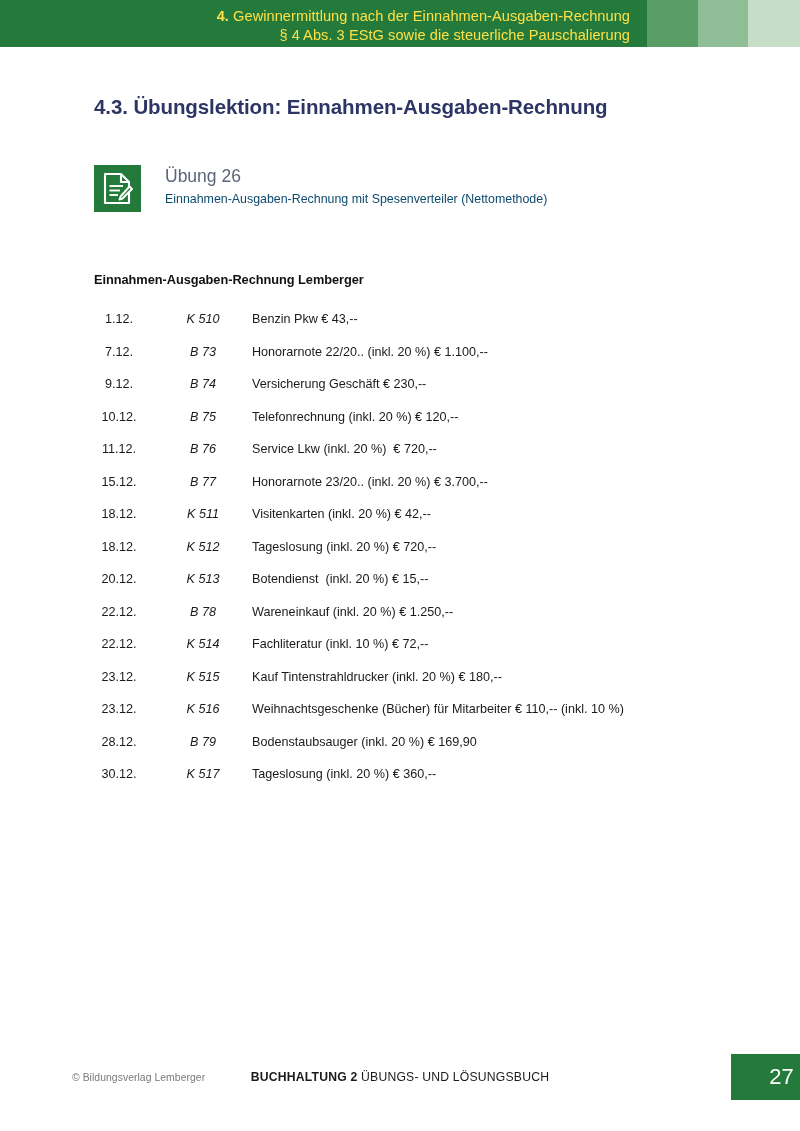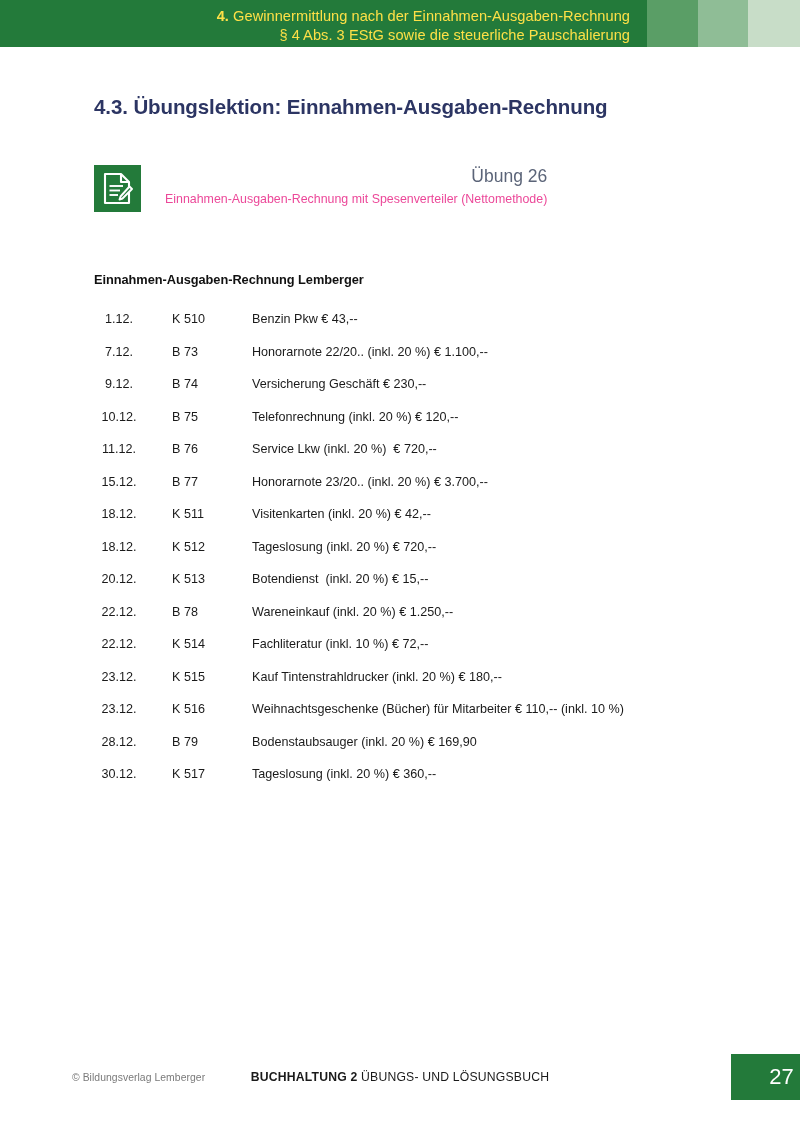--- a/index.html
+++ b/index.html
@@ -74,21 +74,20 @@
   }
 
   
   .exercise {
     position: absolute;
     left: 94px;
     top: 165px;
     width: 640px;
     display: flex;
     align-items: flex-start;
-    text-align: right;
   }
   .exercise-icon {
     width: 47px;
     height: 47px;
     background: #237a3a;
     flex: 0 0 auto;
     display: flex;
     align-items: center;
     justify-content: center;
   }
@@ -96,21 +95,21 @@
     margin-left: 24px;
     padding-top: 0px;
   }
   .exercise-title {
     color: #5b6478;
     font-size: 17.5px;
     line-height: 22px;
     margin-bottom: 5px;
   }
   .exercise-subtitle {
-    color: #ec4899;
+    color: #0c4a6e;
     font-size: 12.4px;
     line-height: 15.5px;
     max-width: 520px;
   }
 
   
   .list-heading {
     position: absolute;
     left: 94px;
     top: 272px;
@@ -134,22 +133,23 @@
     vertical-align: middle;
     white-space: pre;
   }
   .col-date {
     width: 50px;
     text-align: center;
     padding-right: 0 !important;
   }
   .col-code {
     width: 62px;
-    text-align: left;
+    text-align: center;
     padding-left: 28px !important;
+    font-style: italic;
   }
   .col-desc {
     text-align: left;
     padding-left: 18px !important;
   }
 
   
   .footer-copy {
     position: absolute;
     left: 72px;

